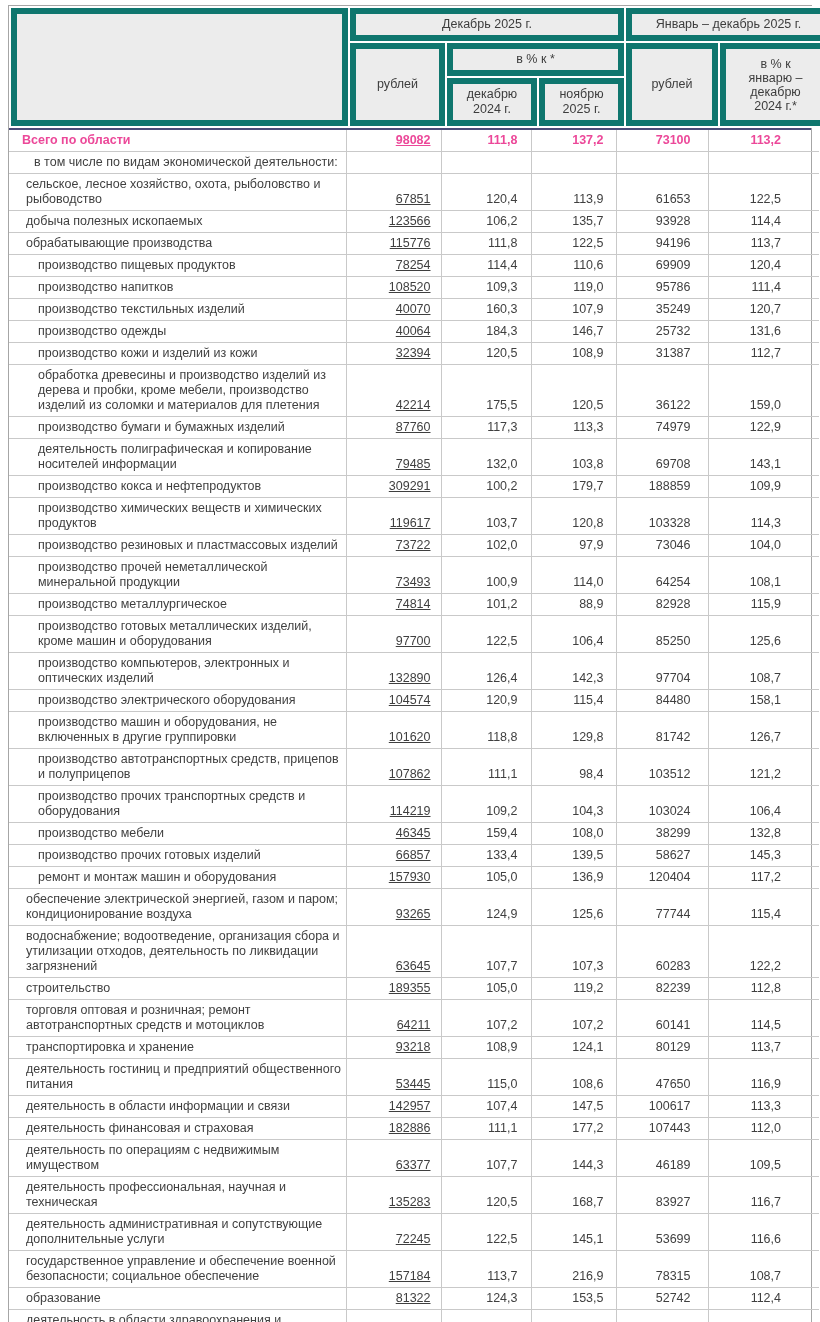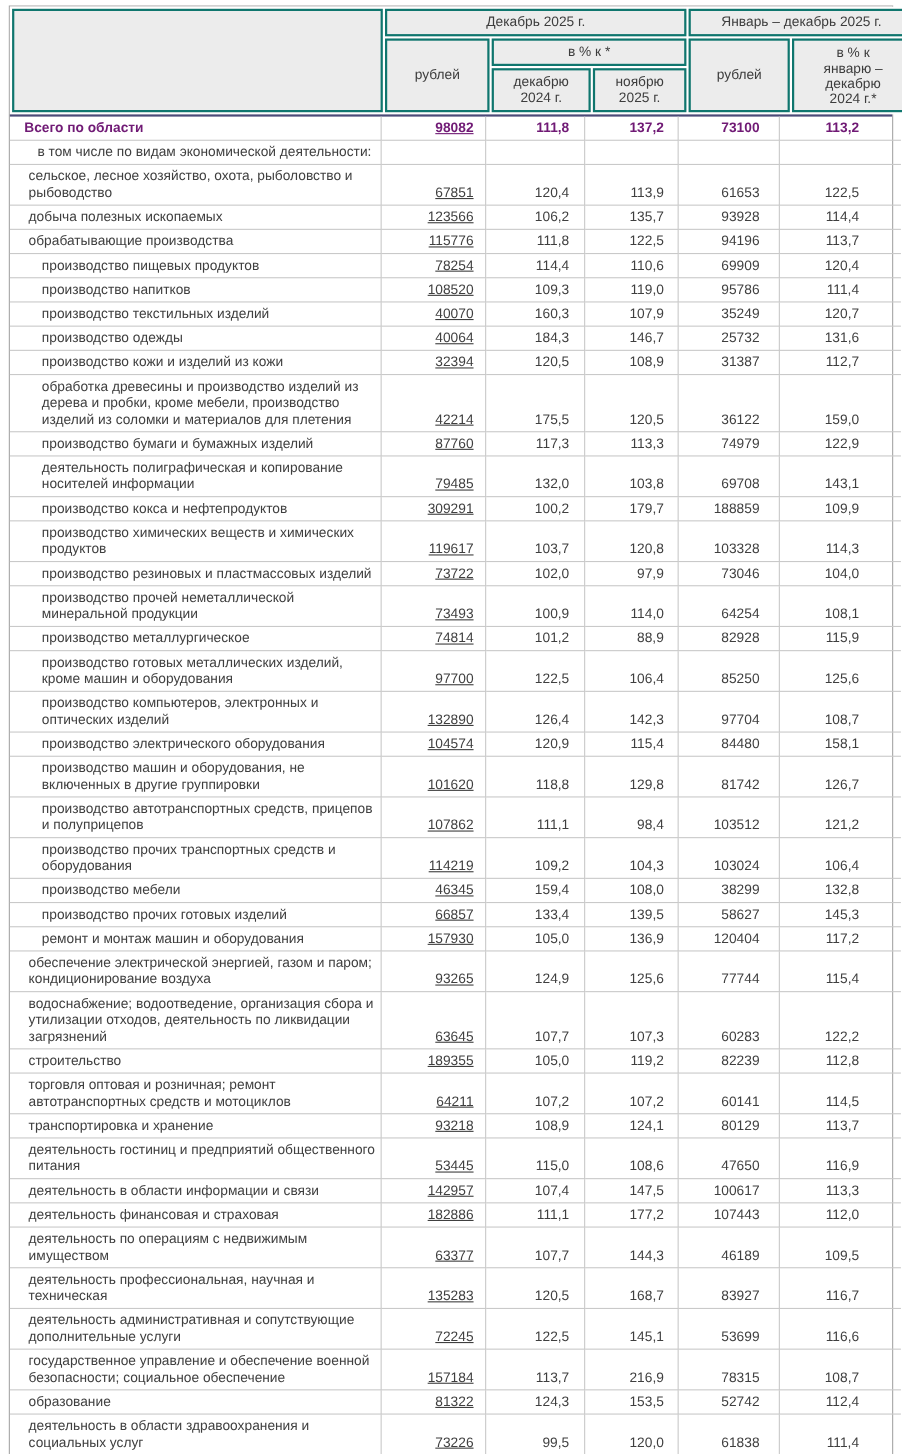--- a/index.html
+++ b/index.html
@@ -16,21 +16,21 @@
   
   table.hdr {
     width: 100%;
     table-layout: fixed;
     border-collapse: separate;
     border-spacing: 2px;
     background: #fff;
   }
   table.hdr th {
     background: #ececec;
-    border: 2px solid #0f766e;
+    border: 6px solid #0f766e;
     font-weight: normal;
     font-size: 12.5px;
     line-height: 15px;
     color: #3d3d3d;
     text-align: center;
     vertical-align: middle;
     padding: 3px 4px;
   }
   table.hdr th.corner { height: 20px; }
   table.hdr th.pct2 { padding: 3px 18px; line-height: 14px; }
@@ -69,21 +69,21 @@
   td.lbl.ind-2 { padding-left: 25px; }
   td.lbl.ind-3 { padding-left: 29px; }
   td.lbl.ind-4 { padding-left: 37px; }
 
   table.grid td:nth-child(2) { padding-right: 10px; text-decoration: underline; }
   table.grid td:nth-child(3) { padding-right: 13px; }
   table.grid td:nth-child(4) { padding-right: 12px; }
   table.grid td:nth-child(5) { padding-right: 17px; }
   table.grid td:nth-child(6) { padding-right: 38px; }
 
-  table.grid tr.total td { color: #701a75; font-weight: bold; }
+  table.grid tr.total td { color: #ec4899; font-weight: bold; }
 </style>
 </head>
 <body>
 
 <div class="page">
   <div class="tbl-box">
 
     <table class="hdr">
       <colgroup>
         <col style="width:337px">

